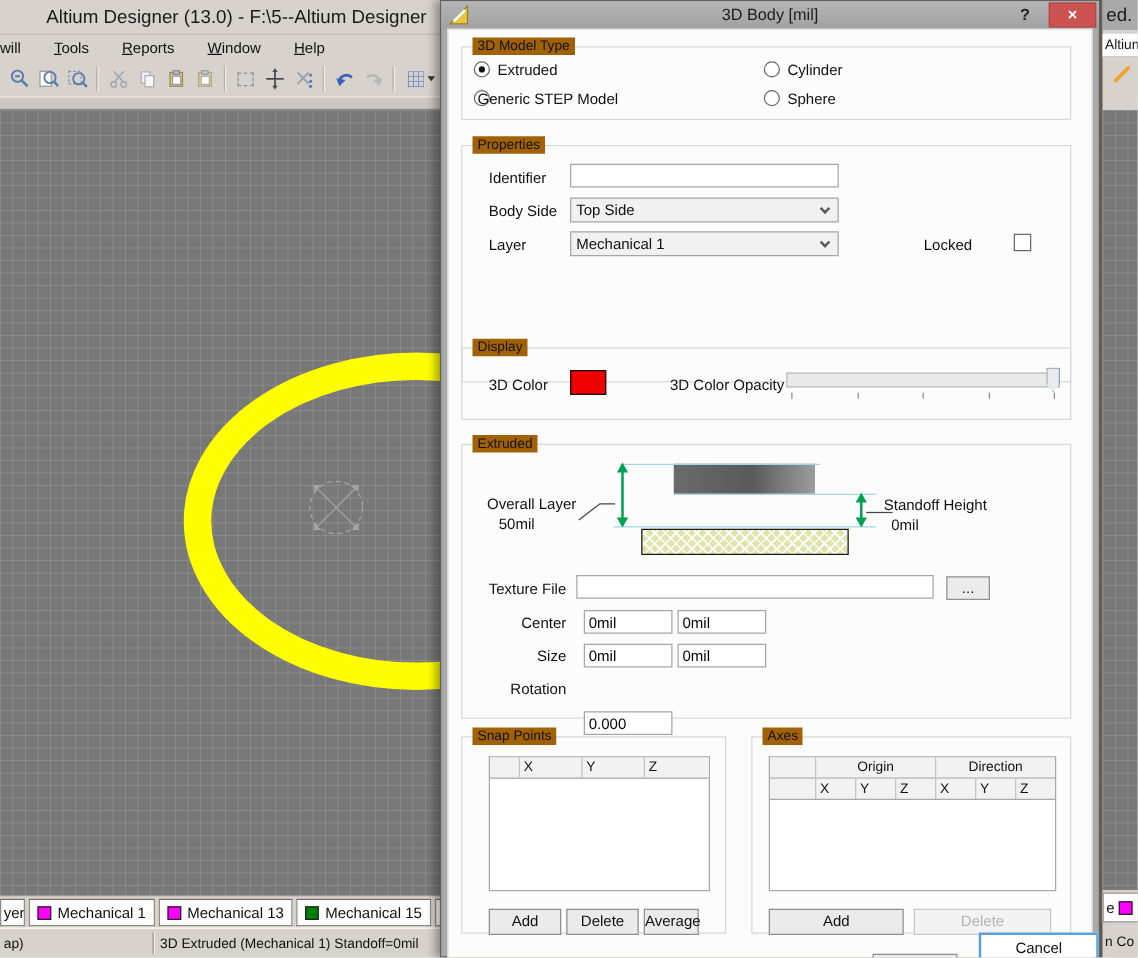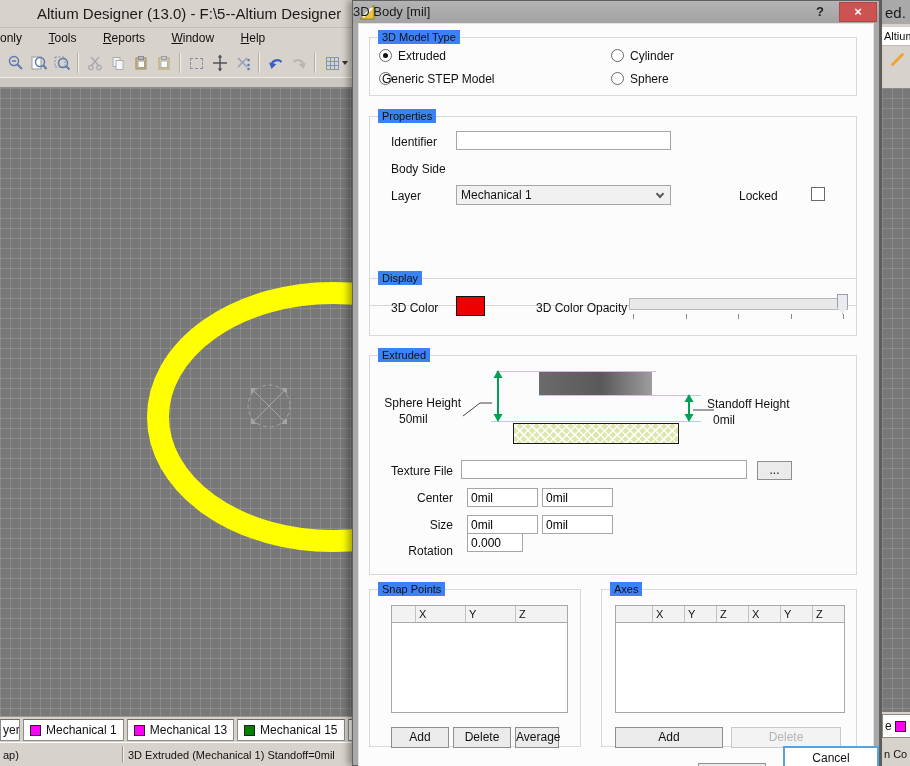--- a/index.html
+++ b/index.html
@@ -46,26 +46,26 @@
   .rwin .rcanvas { position:absolute; left:0; top:88px; width:30px; height:624px; background:#787878;
     background-image:linear-gradient(to right,rgba(255,255,255,.13) 1px,transparent 1px),
                      linear-gradient(to bottom,rgba(255,255,255,.13) 1px,transparent 1px);
     background-size:10px 10px; }
   .rwin .rtab { position:absolute; left:0; top:714px; width:30px; height:24px; background:#fff; border:1px solid #8f8b85; font-size:12px; display:flex; align-items:center; padding-left:2px; }
   .rwin .rtab .sw { width:11px; height:11px; border:1px solid #222; margin-left:3px; }
   .rwin .rstatus { position:absolute; left:2px; top:748px; font-size:11px; white-space:nowrap; }
   
   .dialog { left:352px; top:0; width:528px; height:766px; background:#a9a9a9; border:1px solid #616161; box-shadow:-4px 0 7px rgba(0,0,0,.35); }
   .dtitle { position:absolute; left:0; top:0; width:100%; height:22px; background:linear-gradient(#b4b4b4,#a2a2a2); }
-  .dtitle .txt { position:absolute; left:0; right:0; top:3px; font-size:13px; color:#1a1a1a; }
+  .dtitle .txt { position:absolute; left:0; right:0; top:3px; text-align:center; font-size:13px; color:#1a1a1a; }
   .dhelp { position:absolute; left:458px; top:2px; width:18px; height:18px; font-weight:bold; font-size:13px; text-align:center; line-height:18px; color:#222; }
   .dclose { position:absolute; left:486px; top:1px; width:38px; height:20px; background:#cd5353; border:1px solid #b04848; color:#fff; font-size:13px; font-weight:bold; text-align:center; line-height:18px; }
   .dclient { position:absolute; left:5px; top:22px; width:516px; height:744px; background:#fcfcfc; border:1px solid #e2e2e2; }
   .gb { position:absolute; border:1px solid #d8d8d8; }
-  .gb .lg { position:absolute; top:-8px; left:8px; background:#3b82f6; padding:0 4px; font-size:11px; line-height:14px; color:#111; white-space:nowrap; }
+  .gb .lg { position:absolute; top:-8px; left:8px; background:#a16207; padding:0 4px; font-size:11px; line-height:14px; color:#111; white-space:nowrap; }
   .lbl { position:absolute; font-size:12px; line-height:13px; color:#111; white-space:nowrap; }
   .lbl.r { text-align:right; }
   .field { position:absolute; border:1px solid #a6a6a6; background:#fff; font-family:"Liberation Sans",sans-serif; font-size:12px; padding:0 3px; height:19px; }
   .sel { position:absolute; border:1px solid #a6a6a6; background:#f1f1f1; height:20px; font-size:12px; padding:2px 0 0 4px; }
   .chev { position:absolute; right:7px; top:5px; width:6px; height:6px; border-right:2px solid #5a5a5a; border-bottom:2px solid #5a5a5a; transform:rotate(45deg); }
   .radio { position:absolute; width:13px; height:13px; border:1px solid #6a6a6a; border-radius:50%; background:#fff; }
   .radio.on::after { content:""; position:absolute; left:3px; top:3px; width:5px; height:5px; border-radius:50%; background:#111; }
   .cbx { position:absolute; width:14px; height:14px; border:1px solid #6a6a6a; background:#fff; }
   .btn { position:absolute; background:#ebebeb; border:1px solid #8f8f8f; font-size:12px; color:#111; text-align:center; line-height:19px; height:21px; }
   .btn.dis { color:#b4b4b4; border-color:#c9c9c9; background:#f3f3f3; }
@@ -89,21 +89,21 @@
   .note { position:absolute; font-size:11px; line-height:13.5px; color:#111; }
 </style>
 </head>
 <body>
 
 <div class="abs titlebar">
   <span class="ttl">Altium Designer (13.0) - F:\5--Altium Designer</span>
 </div>
 
 <div class="abs menubar">
-  <span class="menu-item">only</span>
+  <span class="menu-item">will</span>
   <span class="menu-item accel">Tools</span>
   <span class="menu-item accel">Reports</span>
   <span class="menu-item accel">Window</span>
   <span class="menu-item accel">Help</span>
 </div>
 
 <div class="abs toolbar">
   <span class="ticon">
     <svg width="18" height="18">
         <circle cx="7" cy="7" r="4.5" fill="none" stroke="#5b7bb0" stroke-width="1.5"></circle>
@@ -278,20 +278,24 @@
   <span class="lbl" style="left:29px;top:72px">Generic STEP Model</span>
   <span class="radio" style="left:258px;top:71px"></span>
   <span class="lbl" style="left:277px;top:72px">Sphere</span>
 
   <div class="gb" style="left:16px;top:115px;width:488px;height:190px">
     <span class="lg">Properties</span>
   </div>
   <span class="lbl" style="left:38px;top:135px">Identifier</span>
   <input class="field" style="left: 103px; top: 130px; width: 215px;" value="">
   <span class="lbl" style="left:38px;top:162px">Body Side</span>
+  <div class="sel" style="left:103px;top:157px;width:215px">
+    <span>Top Side</span>
+    <span class="chev"></span>
+  </div>
   <span class="lbl" style="left:38px;top:189px">Layer</span>
   <div class="sel" style="left:103px;top:184px;width:215px">
     <span>Mechanical 1</span>
     <span class="chev"></span>
   </div>
   <span class="lbl" style="left:386px;top:189px">Locked</span>
   <span class="cbx" style="left:458px;top:186px"></span>
 
   <div class="gb" style="left:16px;top:277px;width:488px;height:58px">
     <span class="lg">Display</span>
@@ -325,55 +329,60 @@
       <line x1="145" y1="374" x2="145" y2="416"></line>
       <polygon points="145,369 140.5,377 149.5,377" stroke="none"></polygon>
       <polygon points="145,421 140.5,413 149.5,413" stroke="none"></polygon>
       <line x1="336" y1="398" x2="336" y2="416"></line>
       <polygon points="336,393 331.5,401 340.5,401" stroke="none"></polygon>
       <polygon points="336,421 331.5,413 340.5,413" stroke="none"></polygon>
     </g>
     <polyline points="110,415 127,402 139,402" fill="none" stroke="#444" stroke-width="1"></polyline>
     <line x1="340" y1="409" x2="361" y2="409" stroke="#444" stroke-width="1"></line>
   </svg>
-  <span class="lbl r" style="left:28px;top:396px;width:80px">Sphere Height</span>
+  <span class="lbl r" style="left:28px;top:396px;width:80px">Overall Layer</span>
   <span class="lbl" style="left:46px;top:412px">50mil</span>
   <span class="lbl" style="left:354px;top:397px">Standoff Height</span>
   <span class="lbl" style="left:360px;top:413px">0mil</span>
   <span class="lbl r" style="left:28px;top:464px;width:72px">Texture File</span>
   <input class="field" style="left: 108px; top: 459px; width: 286px;" value="">
   <span class="btn" style="left:404px;top:460px;width:35px;height:19px;line-height:17px">...</span>
   <span class="lbl r" style="left:28px;top:491px;width:72px">Center</span>
   <input class="field" style="left: 114px; top: 487px; width: 71px;" value="0mil">
   <input class="field" style="left: 189px; top: 487px; width: 71px;" value="0mil">
   <span class="lbl r" style="left:28px;top:518px;width:72px">Size</span>
   <input class="field" style="left: 114px; top: 514px; width: 71px;" value="0mil">
   <input class="field" style="left: 189px; top: 514px; width: 71px;" value="0mil">
   <span class="lbl r" style="left:28px;top:544px;width:72px">Rotation</span>
-  <input class="field" style="left: 114px; top: 532px; width: 56px;" value="0.000">
+  <input class="field" style="left: 114px; top: 568px; width: 71px;" value="0.000">
 
   <div class="gb" style="left:16px;top:588px;width:212px;height:158px">
     <span class="lg">Snap Points</span>
   </div>
   <div class="tbl" style="left:38px;top:604px;width:177px;height:108px">
     <div class="hrow">
       <span class="hc" style="width:23px"></span>
       <span class="hc" style="width:50px">X</span>
       <span class="hc" style="width:50px">Y</span>
       <span class="hc" style="width:52px">Z</span>
     </div>
   </div>
   <span class="btn" style="left:38px;top:726px;width:58px">Add</span>
   <span class="btn" style="left:100px;top:726px;width:58px">Delete</span>
   <span class="btn" style="left:162px;top:726px;width:44px">Average</span>
 
   <div class="gb" style="left:248px;top:588px;width:256px;height:158px">
     <span class="lg">Axes</span>
   </div>
   <div class="tbl" style="left:262px;top:604px;width:230px;height:108px">
+    <div class="hrow">
+      <span class="hc" style="width:36px"></span>
+      <span class="hc c" style="width:96px">Origin</span>
+      <span class="hc c" style="width:96px">Direction</span>
+    </div>
     <div class="hrow">
       <span class="hc" style="width:36px"></span>
       <span class="hc" style="width:32px">X</span>
       <span class="hc" style="width:32px">Y</span>
       <span class="hc" style="width:32px">Z</span>
       <span class="hc" style="width:32px">X</span>
       <span class="hc" style="width:32px">Y</span>
       <span class="hc" style="width:32px">Z</span>
     </div>
   </div>

